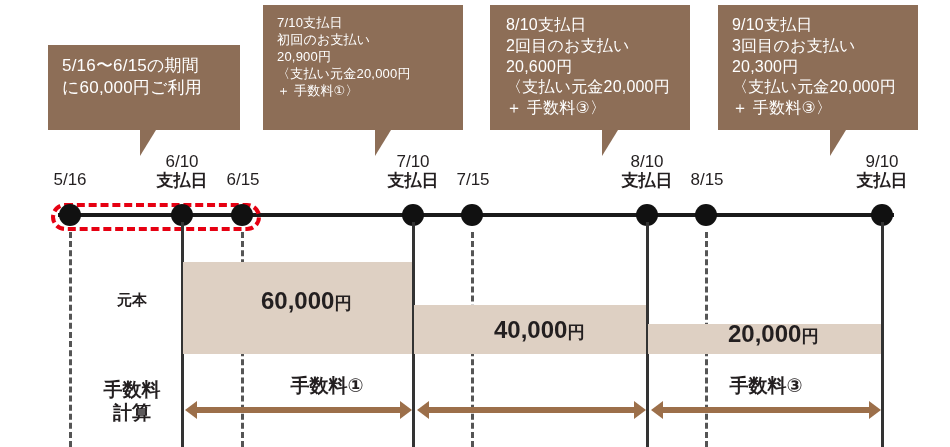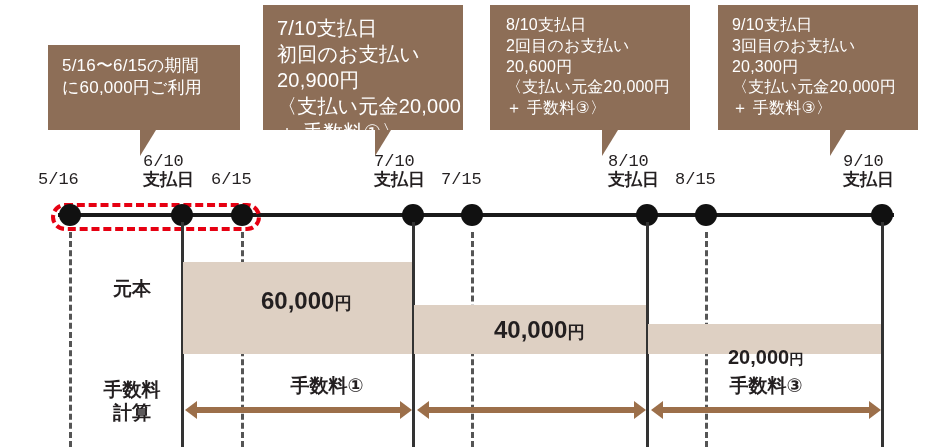--- a/index.html
+++ b/index.html
@@ -35,24 +35,23 @@
     height:4px;background:#1a1a1a;
   }
   .dot{
     position:absolute;
     width:22px;height:22px;border-radius:50%;
     background:#111111;
   }
   .datelabel{
     position:absolute;
     color:#231f20;
-    text-align:left;
+    text-align:center;
     white-space:nowrap;
     line-height:1.12;
-    font-family:Liberation Mono, monospace;
   }
   .datelabel .d1{display:block;}
   .datelabel .d2{display:block;font-weight:bold;}
 
   
   .redcap{
     position:absolute;
     border:4px dashed #e60012;
     border-radius:26px;
     box-sizing:border-box;
@@ -113,21 +112,21 @@
 <body>
 
 <div id="stage">
 
   <div class="callout" style="left:48px;top:45px;width:192px;height:85px;font-size:17px;">
     <span class="ln">5/16〜6/15の期間</span>
     <span class="ln">に60,000円ご利用</span>
     <div class="tail" style="left:92px;top:85px;"></div>
   </div>
 
-  <div class="callout" style="left:263px;top:5px;width:200px;height:125px;font-size:20px;">
+  <div class="callout" style="left:263px;top:5px;width:200px;height:125px;font-size:13px;">
     <span class="ln">7/10支払日</span>
     <span class="ln">初回のお支払い</span>
     <span class="ln">20,900円</span>
     <span class="ln">〈支払い元金20,000円</span>
     <span class="ln">＋ 手数料①〉</span>
     <div class="tail" style="left:112px;top:125px;"></div>
   </div>
 
   <div class="callout" style="left:490px;top:5px;width:200px;height:125px;font-size:16px;padding-left:16px;">
     <span class="ln">8/10支払日</span>
@@ -210,25 +209,25 @@
   <div class="bar" style="left:648px;top:324px;width:233px;height:30px;"></div>
 
   <div class="barlabel" style="left:249px;top:287px;font-size:24px;">
     <span>60,000</span><span class="yen">円</span>
   </div>
 
   <div class="barlabel" style="left:482px;top:316px;font-size:24px;">
     <span>40,000</span><span class="yen">円</span>
   </div>
 
-  <div class="barlabel" style="left:716px;top:346px;font-size:20px;">
+  <div class="barlabel" style="left:716px;top:320px;font-size:24px;">
     <span>20,000</span><span class="yen">円</span>
   </div>
 
-  <div class="rowlabel" style="left:92px;top:277px;width:80px;font-size:19px;">
+  <div class="rowlabel" style="left:92px;top:291px;width:80px;font-size:15px;">
     <span>元本</span>
   </div>
 
   <div class="rowlabel" style="left:88px;top:378px;width:88px;font-size:19px;">
     <span>手数料</span>
     <span>計算</span>
   </div>
 
   <div class="arrowlabel" style="left:185px;top:373px;width:228px;font-size:19px;margin-left:28px;">
     <span>手数料①</span>

